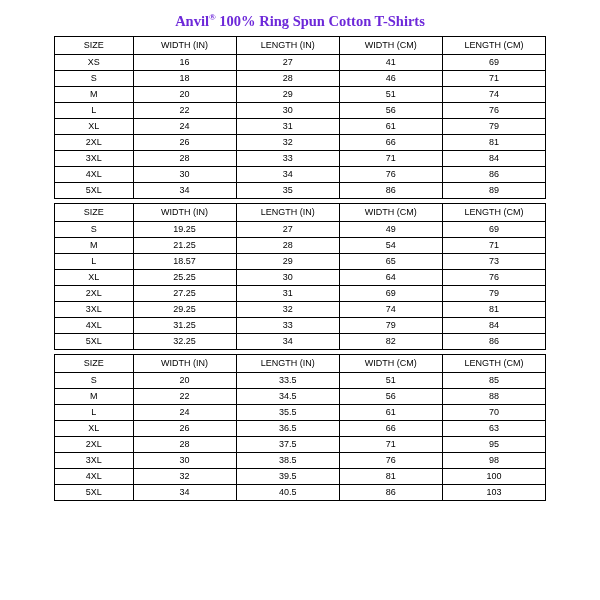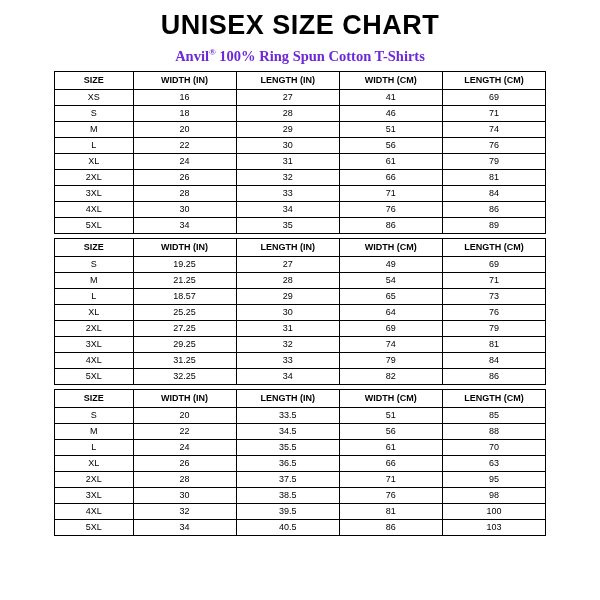--- a/index.html
+++ b/index.html
@@ -55,37 +55,36 @@
     border: 1px solid #000000;
     text-align: center;
     font-family: "Liberation Sans", sans-serif;
     font-size: 9px;
     height: 15px;
     line-height: 15px;
     padding: 0;
     color: #000000;
   }
   table.size-table th {
-    font-weight: bold;
+    font-weight: normal;
     font-size: 9px;
     height: 17px;
     line-height: 17px;
     margin-top: 7px;
   }
   table.size-table col.c-size { width: 16%; }
   table.size-table col.c-b { width: 21%; }
   table.size-table col.c-c { width: 21%; }
   table.size-table col.c-d { width: 21%; }
   table.size-table col.c-e { width: 21%; }
 </style>
 </head>
 <body>
 
 <div class="page">
-  <div class="main-title">UNISEX SIZE CHART</div>
   <div id="sections-root">
       <div class="section">
         <div class="section-title"><span>Anvil</span><span class="reg">®</span><span> 100% Ring Spun Cotton T-Shirts</span></div>
         <table class="size-table">
           <colgroup>
             <col class="c-size">
             <col class="c-b">
             <col class="c-c">
             <col class="c-d">
             <col class="c-e">

